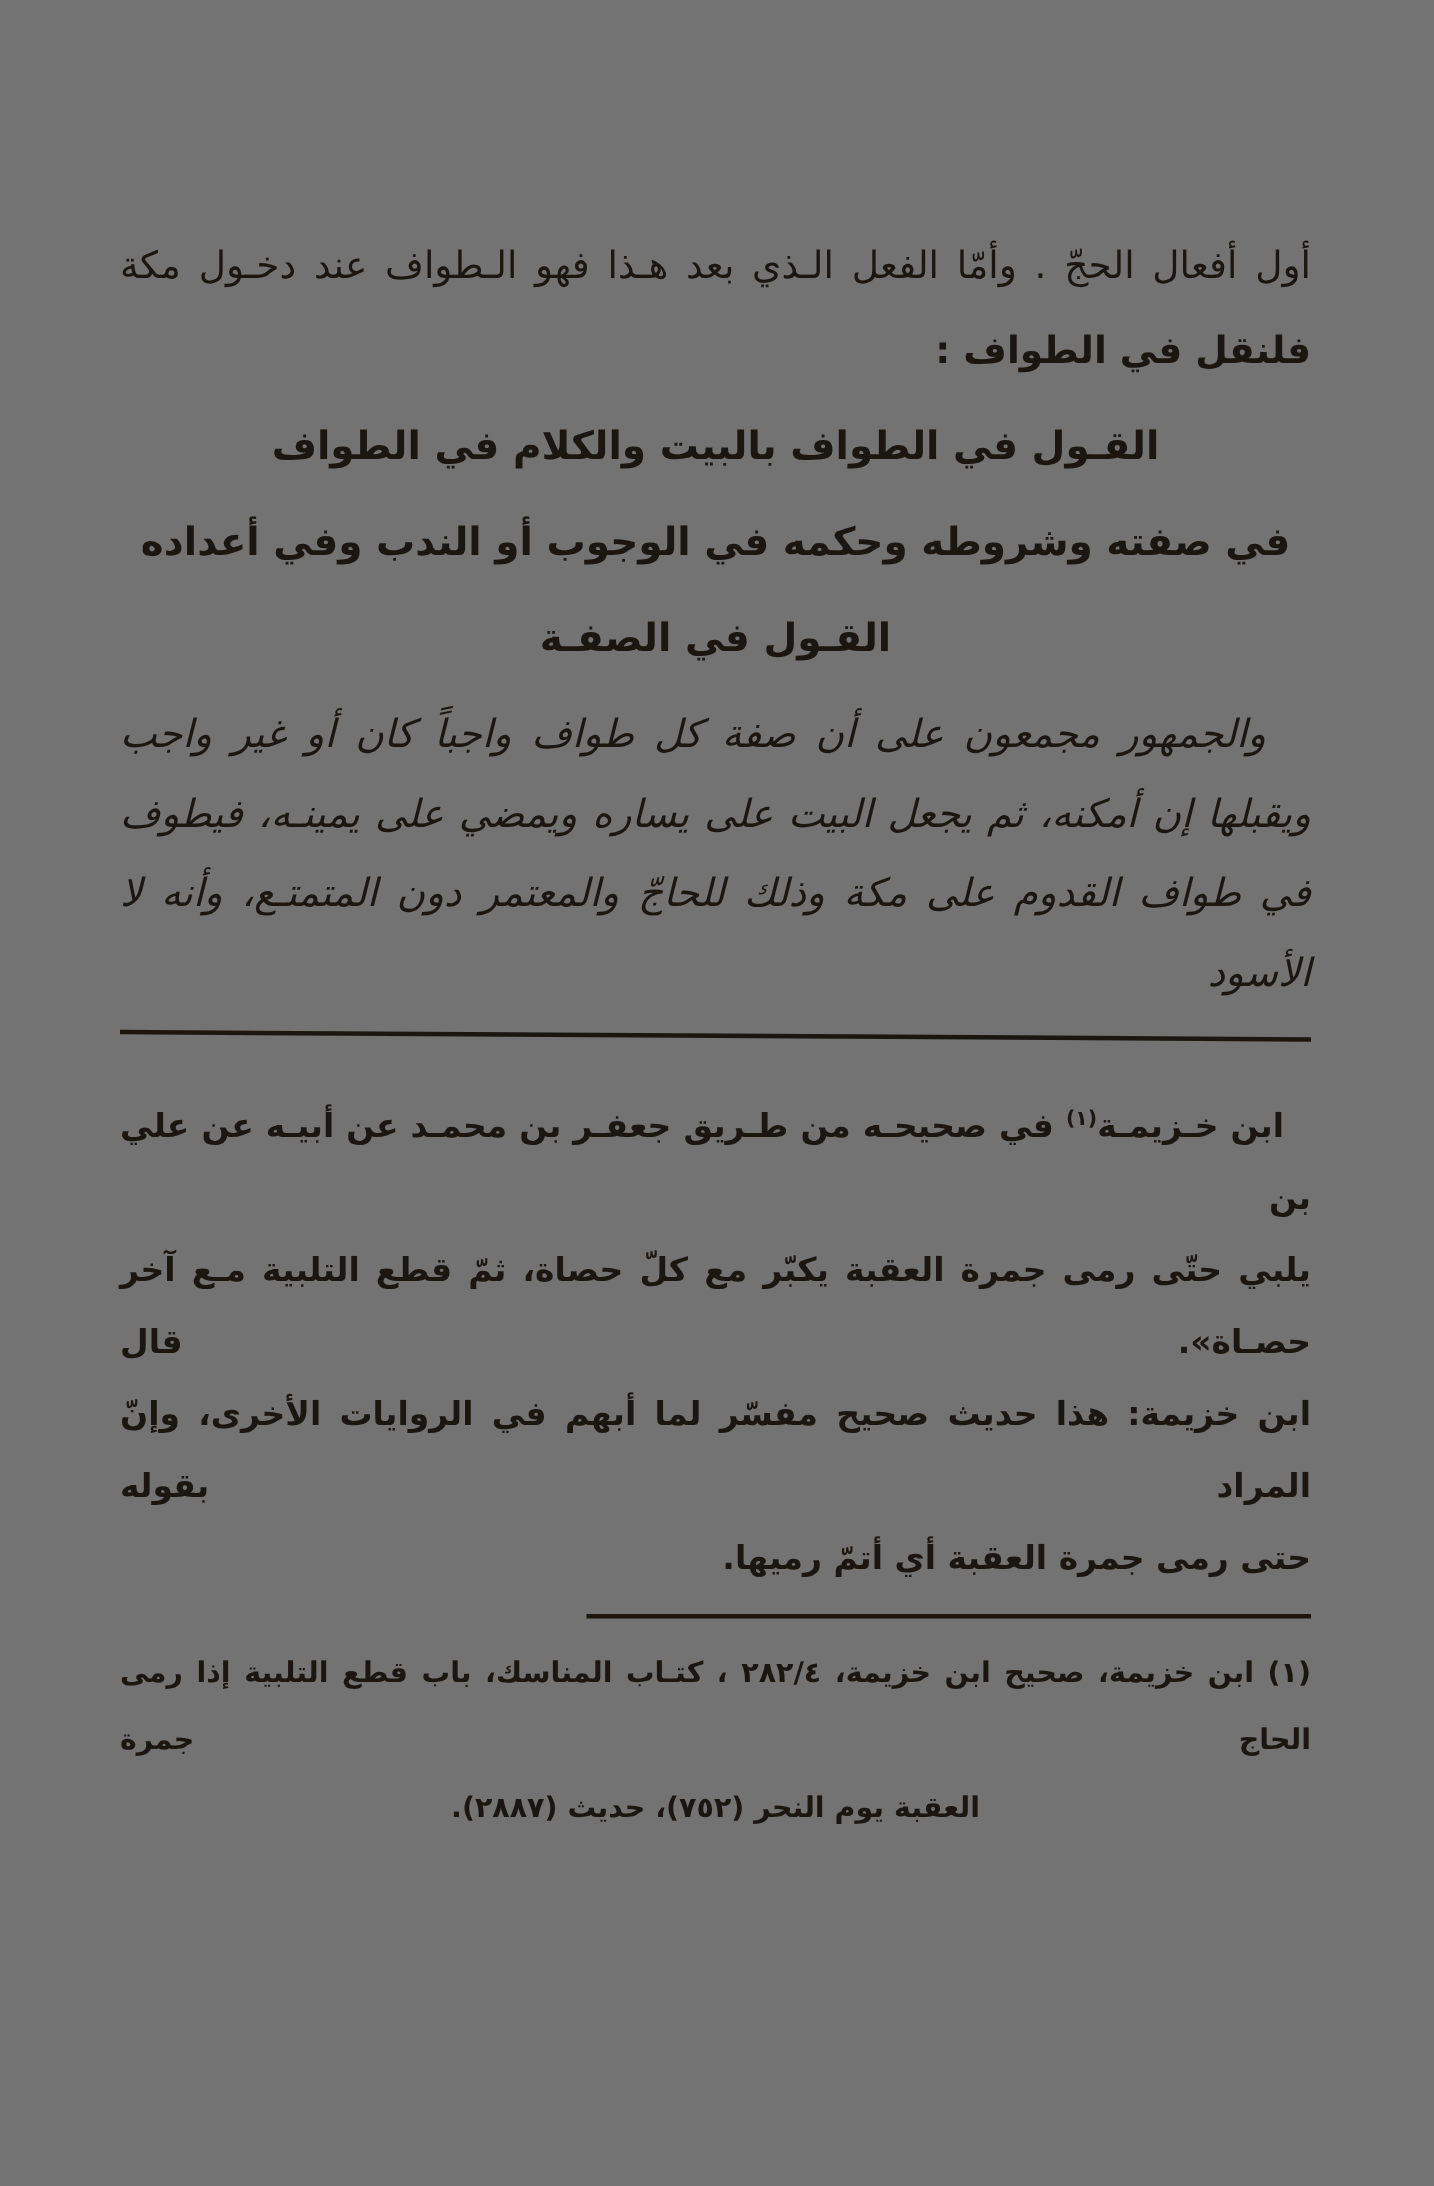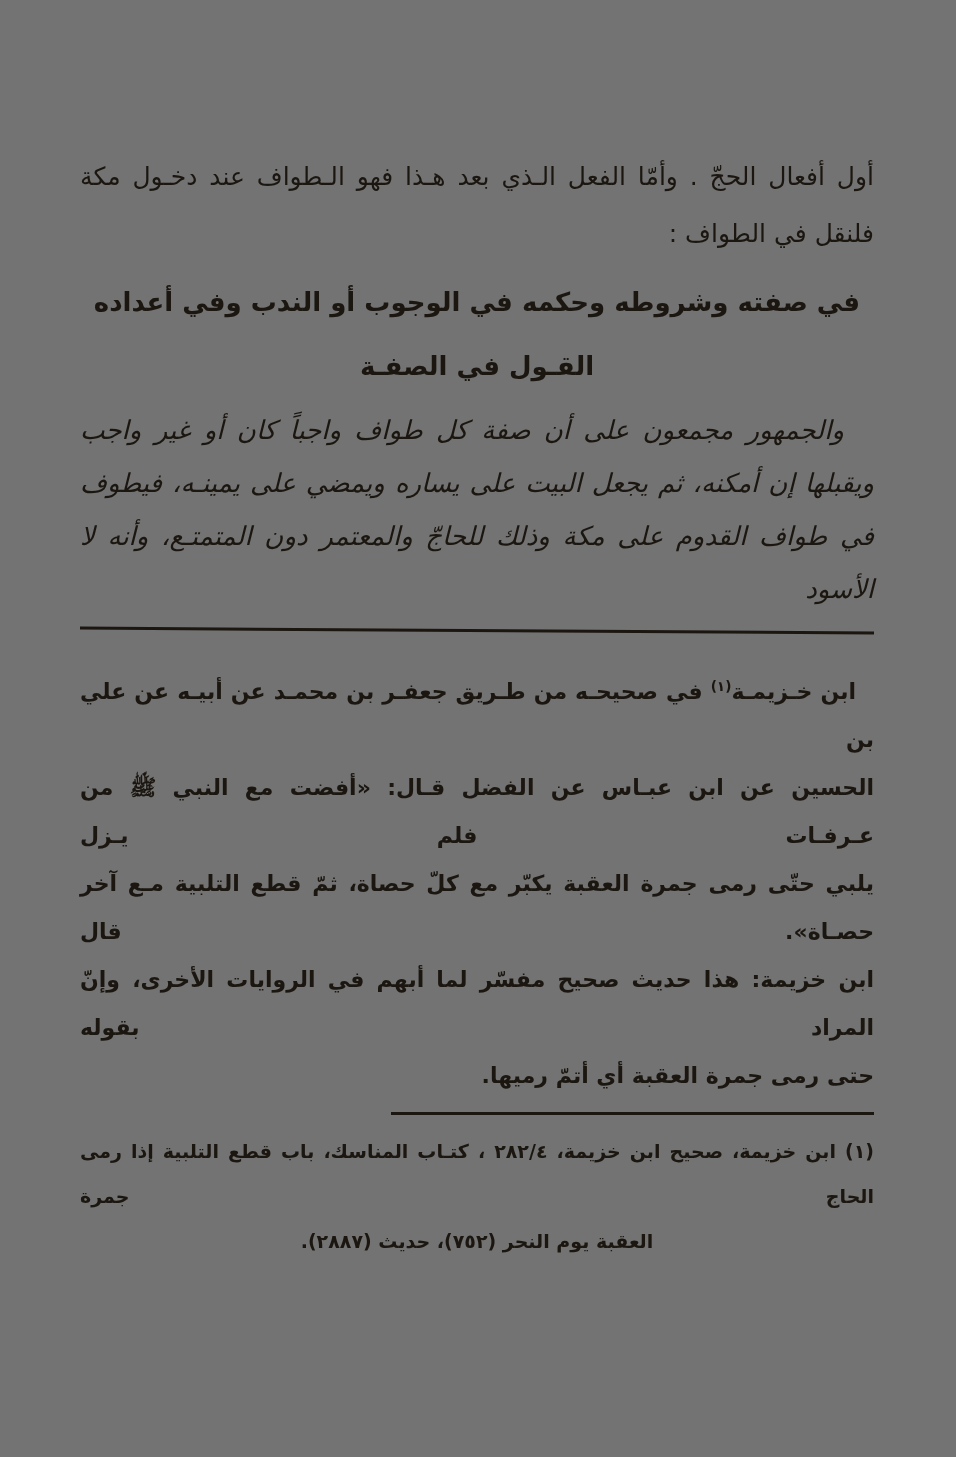--- a/index.html
+++ b/index.html
@@ -23,20 +23,21 @@
   
   .intro-line {
     font-size: 25px;
     line-height: 57px;
     text-align: justify;
     text-align-last: justify;
   }
   .intro-line.end {
     text-align: center;
     text-align-last: right;
+    font-weight: bold;
   }
 
   
   .heading {
     text-align: center;
     font-weight: bold;
     font-size: 26px;
     line-height: 48px;
   }
   .heading.h1 { margin-top: 12px; }
@@ -110,35 +111,35 @@
   .fn-book { font-weight: 900; }
 </style>
 </head>
 <body>
 
 <div class="page">
 
   <div class="intro-line">أول أفعال الحجّ . وأمّا الفعل الـذي بعد هـذا فهو الـطواف عند دخـول مكة</div>
   <div class="intro-line end">فلنقل في الطواف :</div>
 
+  <div class="heading h1">القـول في الطواف بالبيت والكلام في الطواف</div>
   <div class="heading h2">في صفته وشروطه وحكمه في الوجوب أو الندب وفي أعداده</div>
   <div class="heading h3">القـول في الصفـة</div>
 
   <div class="body-block">
     <div class="body-line first">والجمهور مجمعون على أن صفة كل طواف واجباً كان أو غير واجب</div>
     <div class="body-line">ويقبلها إن أمكنه، ثم يجعل البيت على يساره ويمضي على يمينـه، فيطوف</div>
     <div class="body-line">في طواف القدوم على مكة وذلك للحاجّ والمعتمر دون المتمتـع، وأنه لا</div>
     <div class="body-line last">الأسود</div>
   </div>
 
   <div class="sep-main"></div>
 
   <div class="quote-block">
     <div class="quote-line first"><span>ابن خـزيمـة</span><sup class="fn-ref">(١)</sup> <span>في صحيحـه من طـريق جعفـر بن محمـد عن أبيـه عن علي بن</span></div>
-    <div class="quote-line">الحسين عن ابن عبـاس عن الفضل قـال: «أفضت مع النبي ﷺ من عـرفـات فلم يـزل</div>
     <div class="quote-line">يلبي حتّى رمى جمرة العقبة يكبّر مع كلّ حصاة، ثمّ قطع التلبية مـع آخر حصـاة». قال</div>
     <div class="quote-line">ابن خزيمة: هذا حديث صحيح مفسّر لما أبهم في الروايات الأخرى، وإنّ المراد بقوله</div>
     <div class="quote-line last">حتى رمى جمرة العقبة أي أتمّ رميها.</div>
   </div>
 
   <div class="sep-foot"></div>
 
   <div class="footnote-block">
     <div class="footnote-line l1"><span>(١) ابن خزيمة، </span><span class="fn-book">صحيح ابن خزيمة</span><span>، ٢٨٢/٤ ، كتـاب المناسك، باب قطع التلبية إذا رمى الحاج جمرة</span></div>
     <div class="footnote-line l2">العقبة يوم النحر (٧٥٢)، حديث (٢٨٨٧).</div>

